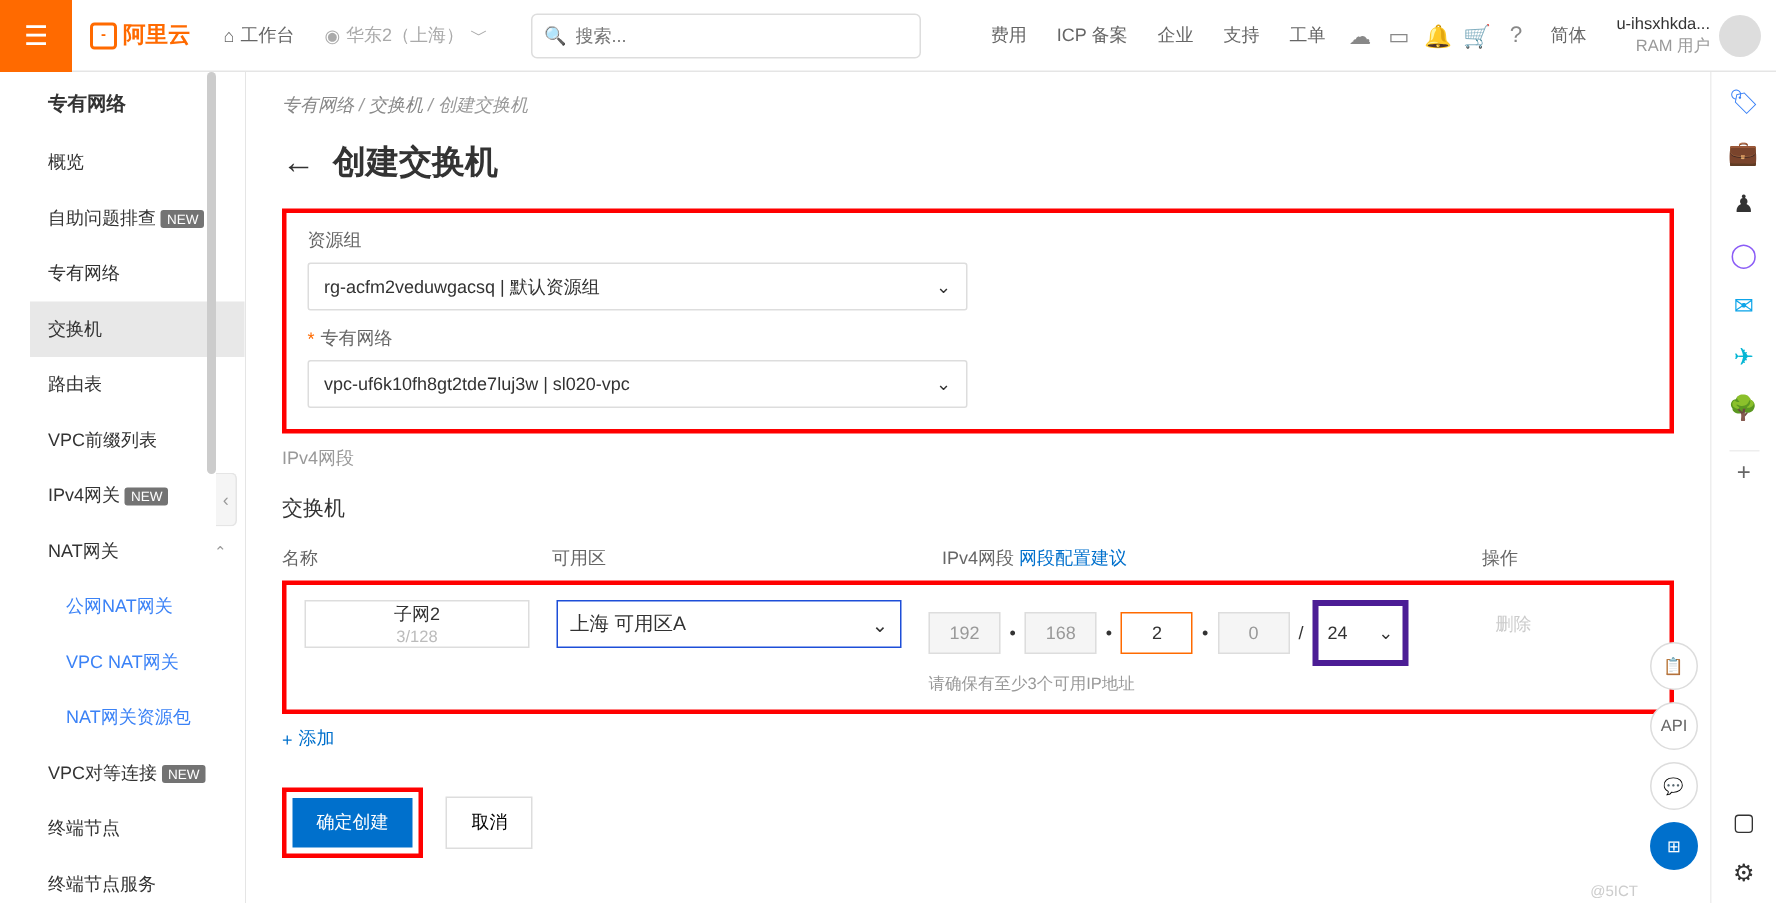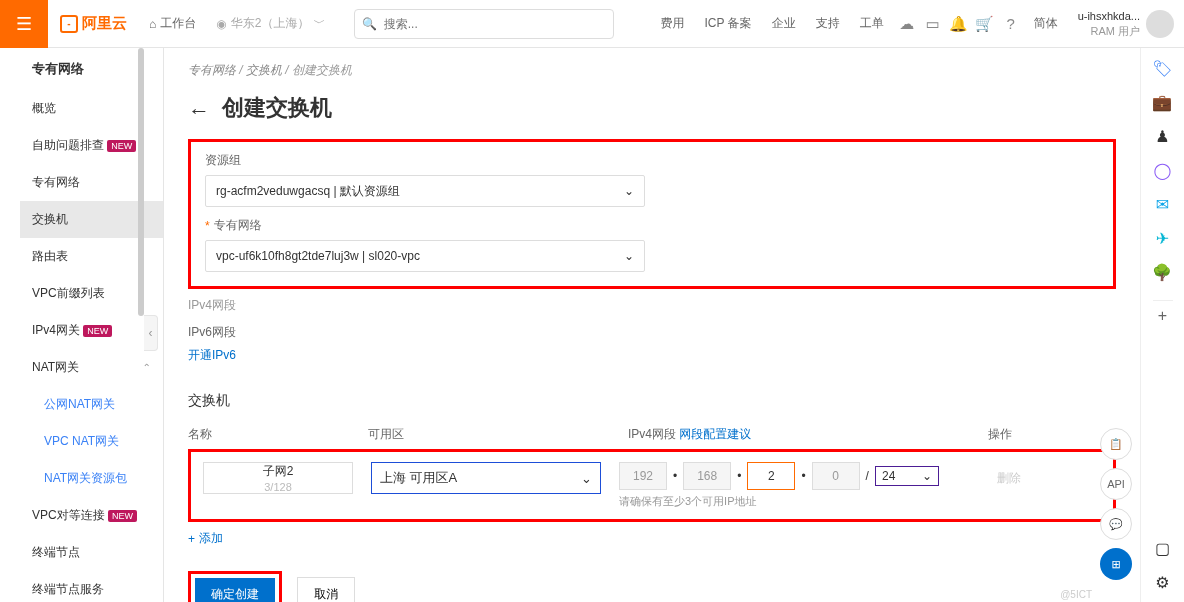--- a/index.html
+++ b/index.html
@@ -20,21 +20,21 @@
     .user-text { font-size: 11px; line-height: 1.3; text-align: right; }
     .user-sub { color: #999; }
     
     
     .layout { display: flex; height: 554px; padding-left: 20px; }
     .sidebar { width: 144px; border-right: 1px solid #e5e5e5; background: #fff; overflow-y: auto; position: relative; }
     .side-title { font-weight: bold; padding: 12px 12px; font-size: 13px; }
     .side-item { padding: 10px 12px; display: flex; align-items: center; justify-content: space-between; color: #333; font-size: 12px; }
     .side-item.active { background: #e8e8e8; }
     .side-sub { padding: 10px 12px 10px 24px; color: #3b82f6; font-size: 12px; }
-    .badge-new { background: #be185d; color: #fff; font-size: 9px; padding: 1px 4px; border-radius: 2px; transform: scale(0.85); }
+    .badge-new { background: #737373; color: #fff; font-size: 9px; padding: 1px 4px; border-radius: 2px; transform: scale(0.85); }
     .chevron { color: #999; font-size: 10px; }
     .collapse-handle { position: absolute; left: 144px; top: 315px; width: 14px; height: 36px; background: #f5f5f5; border: 1px solid #e5e5e5; border-left: none; border-radius: 0 4px 4px 0; display: flex; align-items: center; justify-content: center; color: #999; z-index: 5; }
     
     
     .scroll-track { width: 6px; background: #ccc; position: absolute; left: 138px; top: 48px; height: 268px; border-radius: 3px; z-index: 4; }
     
     
     .main { flex: 1; display: flex; flex-direction: column; position: relative; }
     .breadcrumb { padding: 14px 24px; color: #999; font-size: 12px; font-style: italic; }
     .breadcrumb span.link { color: #888; }
@@ -62,21 +62,21 @@
     .table-box { margin: 0 24px; border: 3px solid #ff0000; padding: 10px 12px; display: flex; align-items: flex-start; gap: 18px; }
     .name-input { width: 150px; height: 32px; border: 1px solid #ddd; padding: 0 8px; display: flex; align-items: center; justify-content: space-between; font-size: 12px; flex-direction: column; }
     .name-input .count { color: #bbb; font-size: 11px; }
     .zone-select { width: 230px; height: 32px; border: 1px solid #1d4ed8; padding: 0 8px; display: flex; align-items: center; justify-content: space-between; font-size: 13px; }
     .ip-group { display: flex; flex-direction: column; gap: 4px; }
     .ip-row { display: flex; align-items: center; gap: 6px; }
     .ip-box { width: 48px; height: 28px; border: 1px solid #ddd; text-align: center; font-size: 12px; display: flex; align-items: center; justify-content: center; }
     .ip-box.disabled { background: #f5f5f5; color: #999; }
     .ip-box.active { border-color: #ff6a00; }
     .dot { color: #333; }
-    .cidr-select { width: 64px; height: 20px; border: 1px solid #4c1d95; display: flex; align-items: center; justify-content: space-between; padding: 0 6px; font-size: 12px; }
+    .cidr-select { width: 64px; height: 44px; border: 4px solid #4c1d95; display: flex; align-items: center; justify-content: space-between; padding: 0 6px; font-size: 12px; }
     .ip-hint { font-size: 11px; color: #999; }
     .op-cell { flex: 1; text-align: left; color: #ccc; font-size: 12px; padding-top: 8px; padding-left: 40px; }
     
     .add-link { color: #0070cc; padding: 8px 24px; display: flex; align-items: center; gap: 4px; }
     
     .btn-section { margin: 16px 24px; }
     .btn-red-box { border: 3px solid #ff0000; display: inline-block; padding: 4px; }
     .btn-primary { background: #0070cc; color: #fff; border: none; padding: 8px 16px; font-size: 12px; }
     .btn-cancel { background: #fff; border: 1px solid #ddd; padding: 8px 16px; font-size: 12px; margin-left: 12px; }
     
@@ -201,24 +201,20 @@
           <span>⌄</span>
         </div>
         <div class="form-label required">专有网络</div>
         <div class="form-select">
           <span>vpc-uf6k10fh8gt2tde7luj3w | sl020-vpc</span>
           <span>⌄</span>
         </div>
       </div>
     </div>
     <div class="ipv4-label">IPv4网段</div>
-    <div class="ipv6-section">
-      <div class="form-label" style="color:#666;">IPv6网段</div>
-      <div class="link-text">开通IPv6</div>
-    </div>
 
     <div class="section-title">交换机</div>
     <div class="table-header">
       <div class="col-name">名称</div>
       <div class="col-zone">可用区</div>
       <div class="col-ipv4">
         <span>IPv4网段</span>
         <span class="link-text">网段配置建议</span>
       </div>
       <div class="col-op">操作</div>

